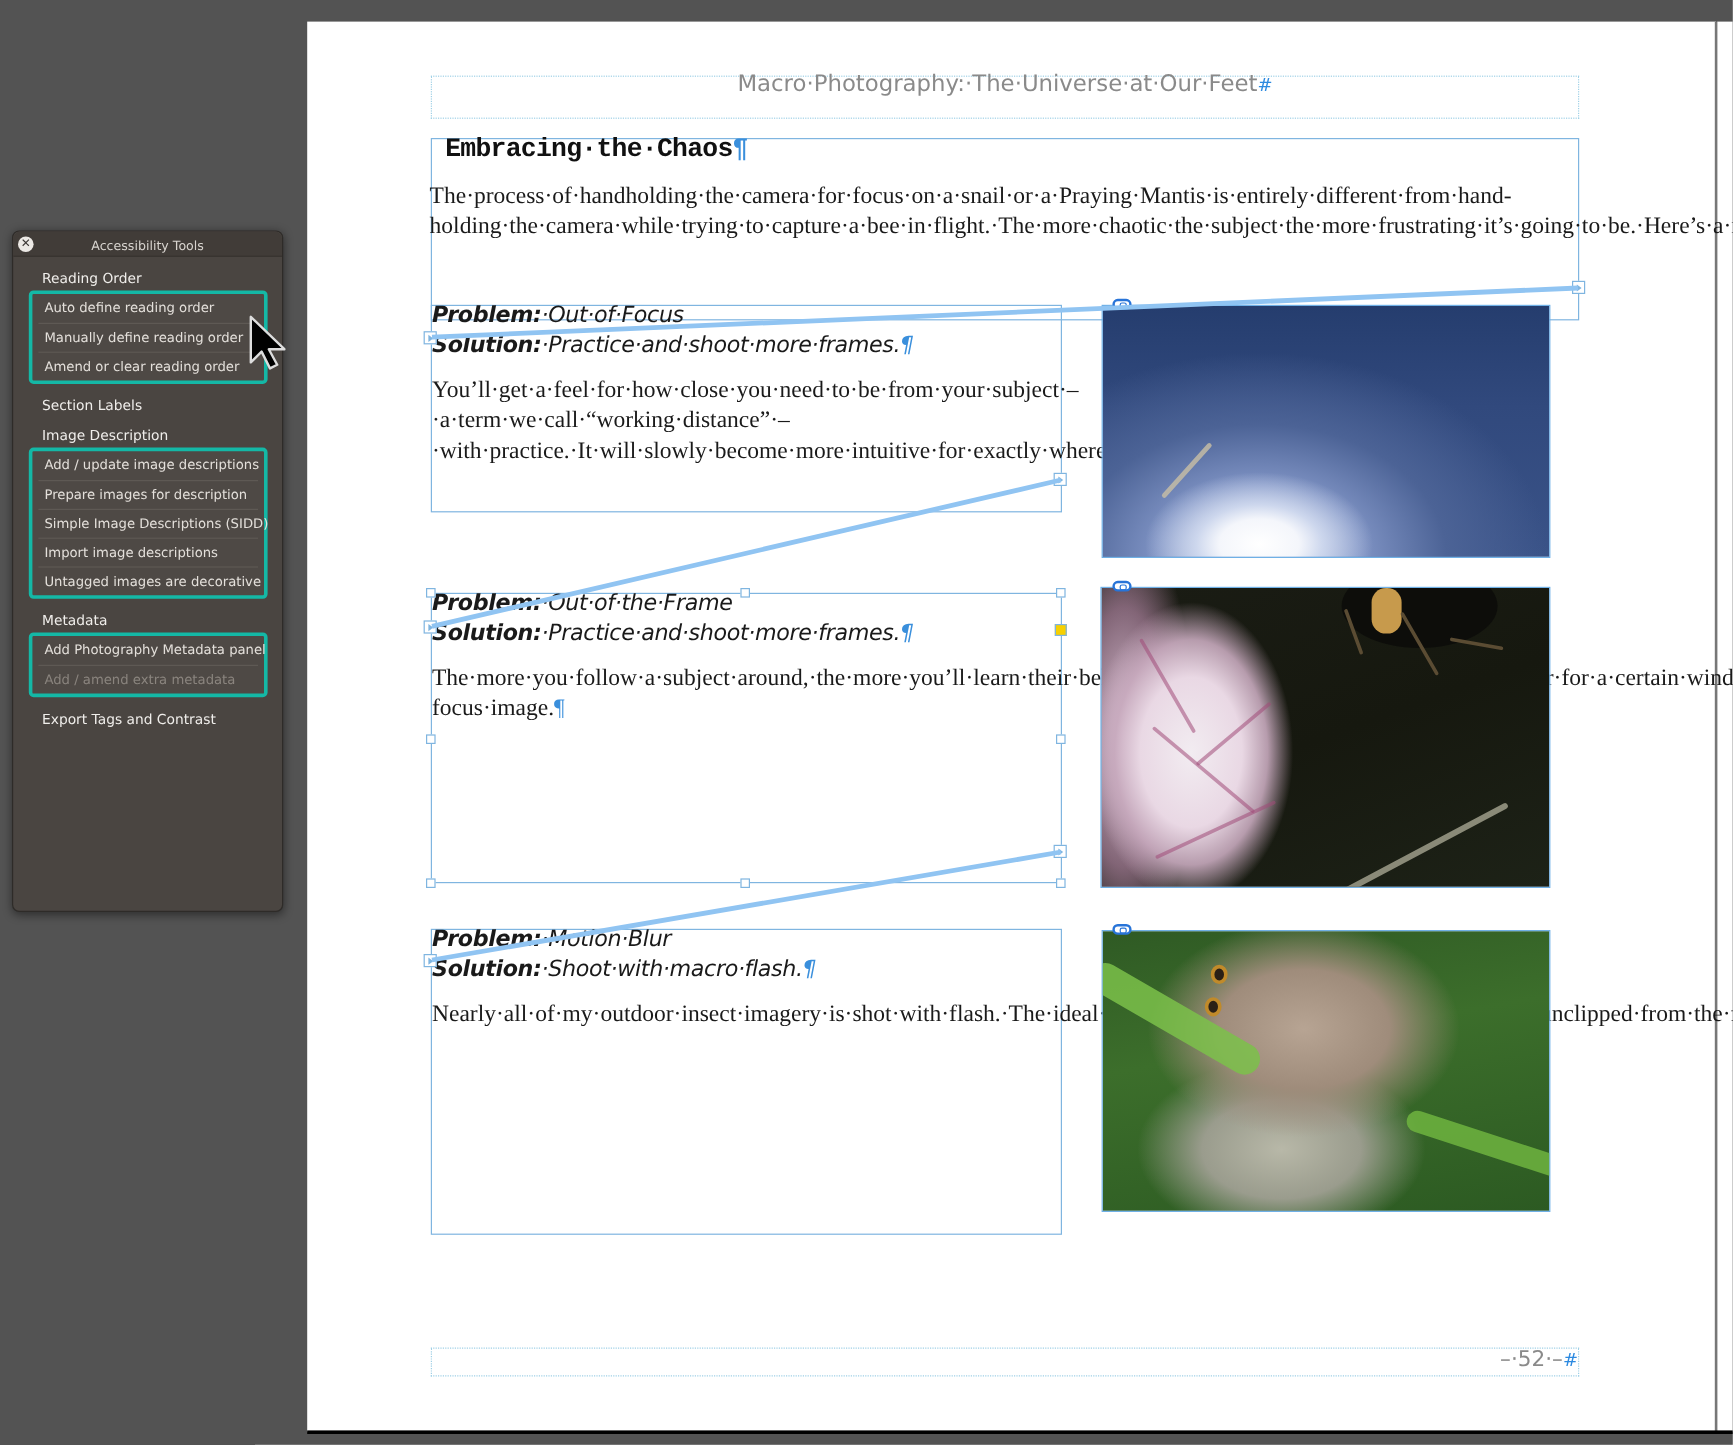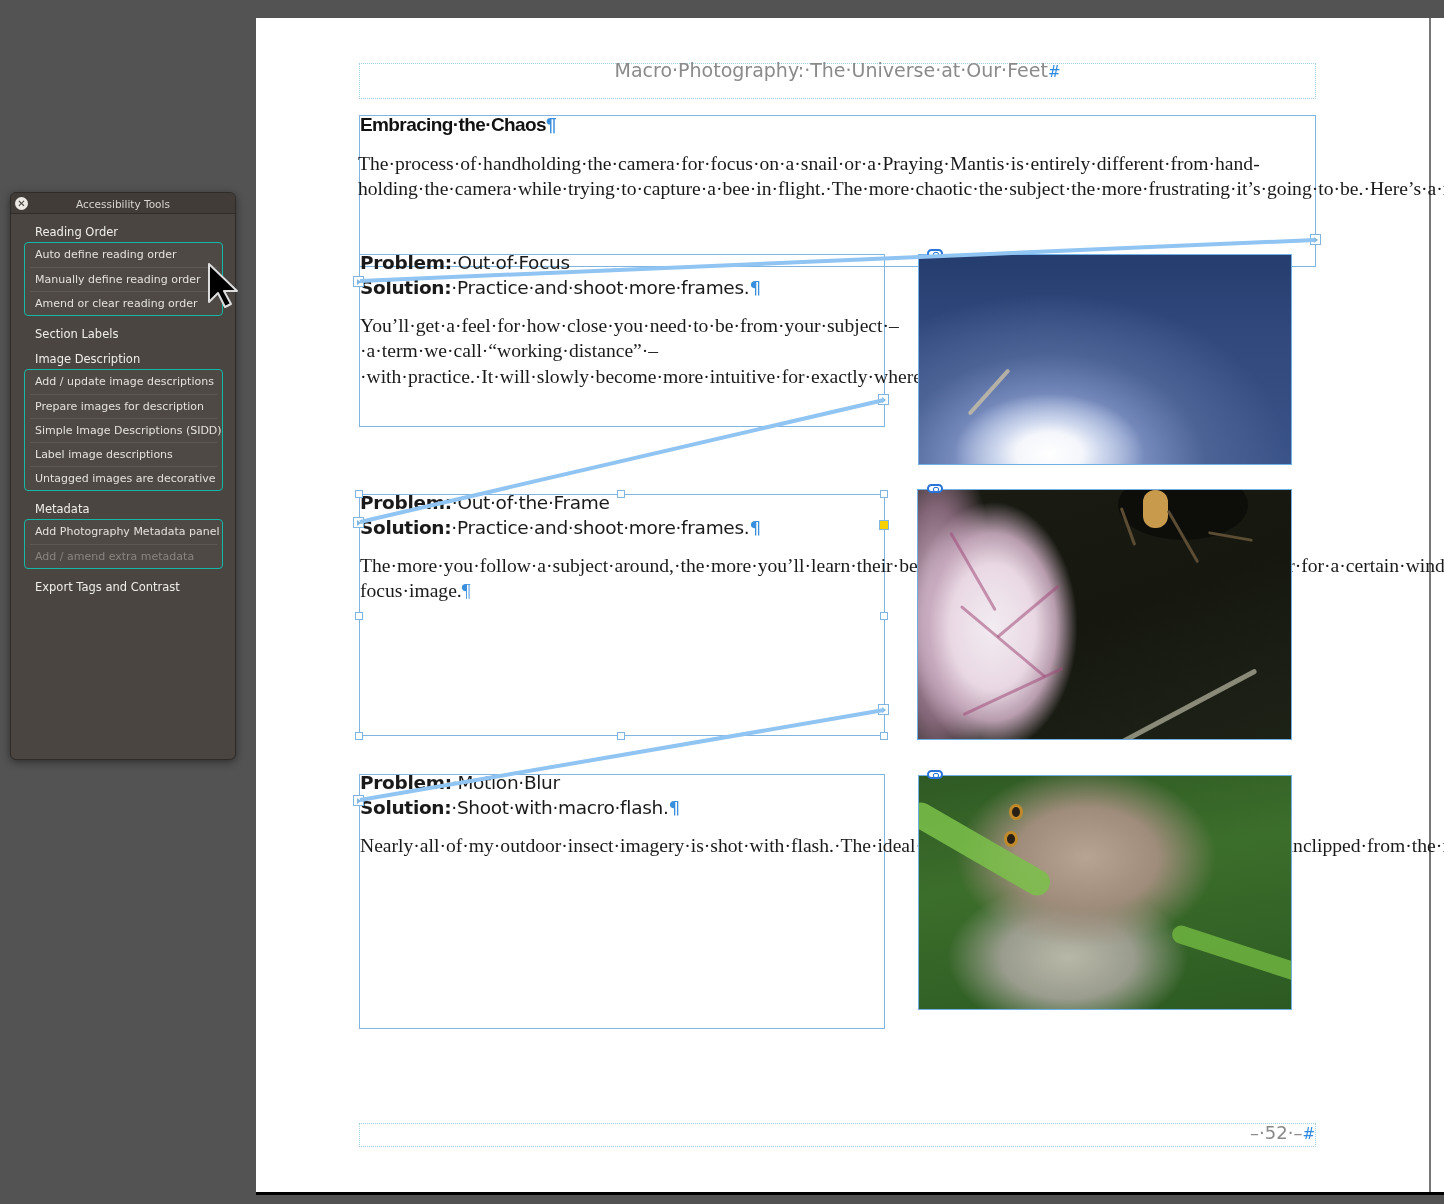--- a/index.html
+++ b/index.html
@@ -16,27 +16,27 @@
   .frame { position: absolute; }
   .frame-dotted { border: 1px dotted #9fd0e6; }
   .frame-solid { border: 1px solid #7fb5e0; }
 
   .running-head { left: 359px; top: 63px; width: 957px; height: 36px; text-align: center;
     font-family: "DejaVu Sans", sans-serif; font-size: 19px; color: #8a8a8a; line-height: 16px; padding-top: 0; }
   .running-head span.txt { position: relative; top: -2px; }
   .hash { color: #2d8ae0; font-size: 15px; }
 
   .intro-frame { left: 359px; top: 115px; width: 957px; height: 152px; }
-  .h1 { position: absolute; left: 0; top: 0; font-family: Liberation Sans, sans-serif; font-weight: bold; font-size: 19px; color: #111; letter-spacing: -0.6px; line-height: 18px; }
+  .h1 { position: absolute; left: 11px; top: 0; font-family: Liberation Mono, monospace; font-weight: bold; font-size: 22px; color: #111; letter-spacing: -0.6px; line-height: 18px; }
   .body-serif { font-family: "Liberation Serif", "DejaVu Serif", serif; font-size: 19.6px; color: #1a1a1a; line-height: 25.3px; text-align: justify; }
   .intro-text { position: absolute; left: -2px; top: 35px; width: 958px; }
   .pilcrow { color: #3a8fdc; }
 
   .col-frame { left: 359px; width: 526px; }
-  .probsol { font-family: "DejaVu Sans", sans-serif; font-size: 18.5px; color: #1a1a1a; line-height: 25px; letter-spacing: -0.3px; white-space: nowrap; }
+  .probsol { font-family: "DejaVu Sans", sans-serif; font-size: 18.5px; color: #1a1a1a; line-height: 25px; letter-spacing: -0.3px; white-space: nowrap; font-style: italic; }
   .probsol b { font-weight: bold; }
   .para { margin-top: 13px; width: 525px; }
 
   .img-frame { position: absolute; border: 1px solid #6fb0e6; overflow: hidden; }
   .img-sky { left: 918px; top: 254px; width: 374px; height: 211px;
     background:
       radial-gradient(ellipse 95px 60px at 35% 95%, #ffffff 0%, #f4f6fb 35%, rgba(220,228,245,0.8) 55%, rgba(140,160,205,0.0) 100%),
       radial-gradient(ellipse 240px 170px at 35% 100%, #b8c4e2 0%, #7f93c4 35%, #4c6396 65%, rgba(36,54,98,0) 100%),
       linear-gradient(180deg, #253d6e 0%, #31497d 40%, #3a5388 100%); }
   .sky-streak { position: absolute; left: 40px; top: 135px; width: 60px; height: 4px; background: #c9bfa5; border-radius: 3px; transform: rotate(-48deg); opacity: 0.8; }
@@ -73,21 +73,21 @@
 
   .folio-frame { left: 359px; top: 1123px; width: 957px; height: 24px; text-align: right; font-family: "DejaVu Sans", sans-serif; font-size: 18px; color: #8a8a8a; line-height: 18px; }
 
   
   .panel { position: absolute; left: 10px; top: 192px; width: 226px; height: 568px; background: #4a4541; border: 1px solid #2e2b28; border-radius: 6px;
     box-shadow: 0 2px 8px rgba(0,0,0,0.45); font-family: "DejaVu Sans", sans-serif; }
   .panel-titlebar { height: 21px; border-bottom: 1px solid #2f2c29; background: #413c38; border-radius: 6px 6px 0 0; position: relative; text-align: center; }
   .panel-title { font-size: 10.5px; color: #d8d4cf; line-height: 21px; }
   .close-btn { position: absolute; left: 4px; top: 4px; width: 13px; height: 13px; border-radius: 50%; background: #ece9e5; color: #3a3633; font-size: 10px; line-height: 13px; text-align: center; font-weight: bold; }
   .section-label { font-size: 11.5px; color: #f0eeeb; padding-left: 24px; margin-top: 11px; margin-bottom: 3px; height: 14px; line-height: 14px; }
-  .group { margin: 0 12px 0 13px; border: 1px solid #14b8a6; border-radius: 4px; background: #4e4945; }
+  .group { margin: 0 12px 0 13px; border: 3px solid #14b8a6; border-radius: 4px; background: #4e4945; }
   .item { font-size: 11px; color: #e4e0db; height: 24px; line-height: 23px; padding-left: 10px; border-top: 1px solid #5e5954; margin: 0 5px; padding-left: 5px; white-space: nowrap; }
   .item:first-child { border-top: none; }
   .item.disabled { color: #8a847e; }
 
   .cursor { position: absolute; left: 206px; top: 262px; width: 36px; height: 48px; }
 </style>
 </head>
 <body>
 
 <div class="page"></div>
@@ -189,21 +189,21 @@
     <div class="item">Amend or clear reading order</div>
   </div>
 
   <div class="section-label">Section Labels</div>
 
   <div class="section-label">Image Description</div>
   <div class="group">
     <div class="item">Add / update image descriptions</div>
     <div class="item">Prepare images for description</div>
     <div class="item">Simple Image Descriptions (SIDD)</div>
-    <div class="item">Label image descriptions</div>
+    <div class="item">Import image descriptions</div>
     <div class="item">Untagged images are decorative</div>
   </div>
 
   <div class="section-label">Metadata</div>
   <div class="group">
     <div class="item">Add Photography Metadata panel</div>
     <div class="item disabled">Add / amend extra metadata</div>
   </div>
 
   <div class="section-label">Export Tags and Contrast</div>

